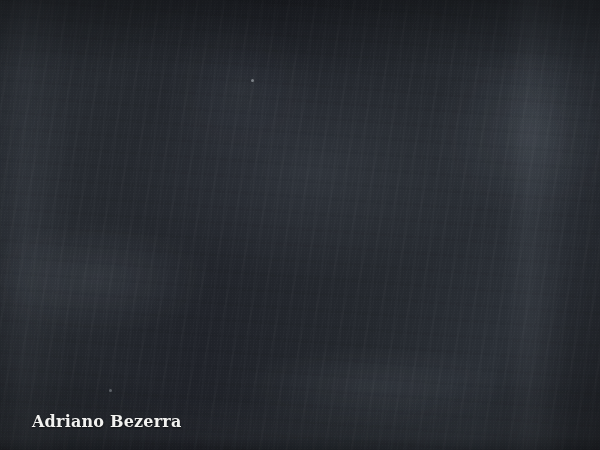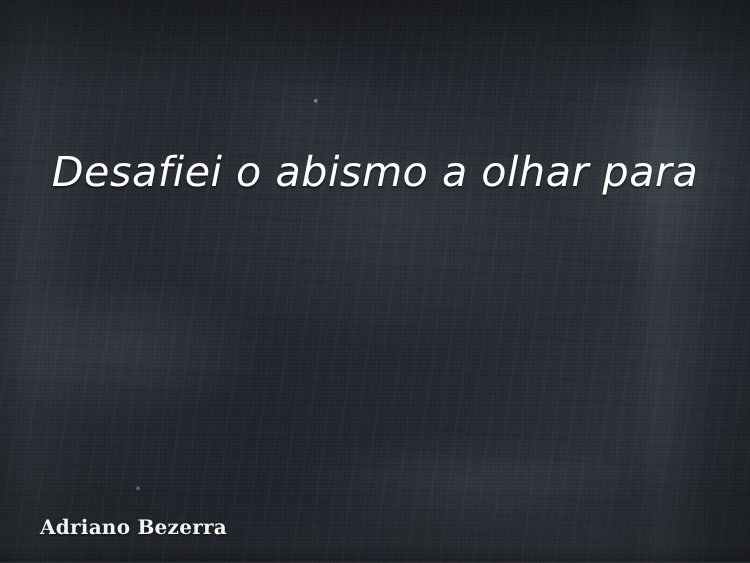--- a/index.html
+++ b/index.html
@@ -135,19 +135,18 @@
   <div class="board-grain"></div>
   <div class="board-streaks"></div>
   <div class="board-vignette"></div>
 
   <div class="chalk-dust-1"></div>
   <div class="chalk-dust-2"></div>
 
   <div class="content">
 
     <div class="quote-block">
-      <div class="quote-line">Desafiei o abismo a olhar para</div>
     </div>
 
     <div class="author">Adriano Bezerra</div>
 
   </div>
 </div>
 
 </body></html>

